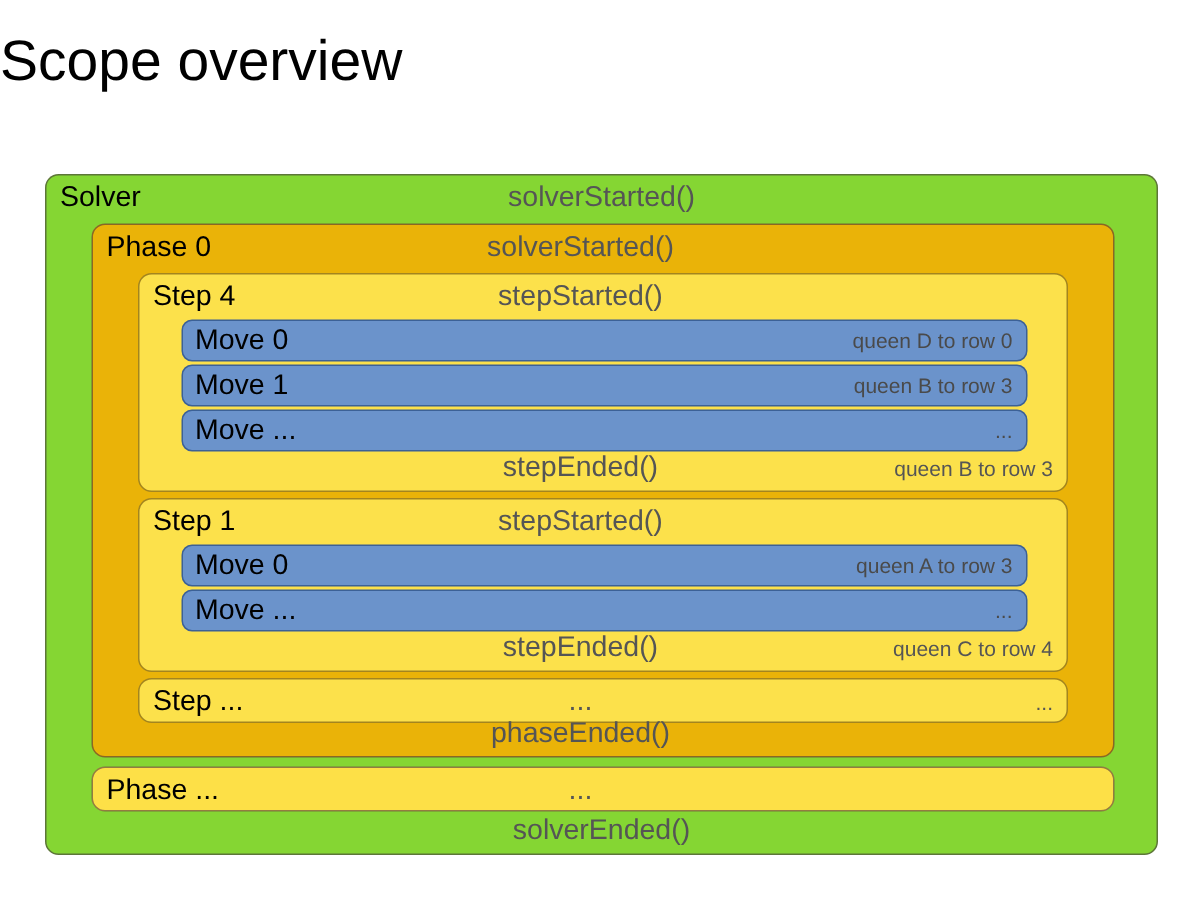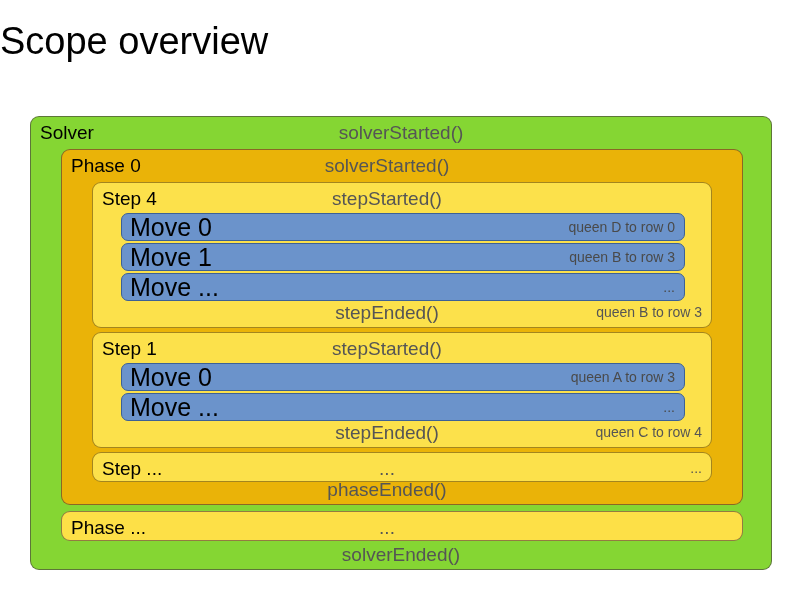--- a/index.html
+++ b/index.html
@@ -146,21 +146,21 @@
     margin-bottom: 2px;
     background: #6b93cb;
     border: 1px solid #3c6196;
     border-radius: 7px;
   }
   .move-row .label {
     position: absolute;
     left: 8px;
     top: 50%;
     transform: translateY(-50%);
-    font-size: 25px;
+    font-size: 19px;
     color: #000000;
     white-space: nowrap;
     line-height: 1;
     text-align: right;
   }
   .move-row .value {
     position: absolute;
     right: 9px;
     top: 50%;
     transform: translateY(-50%);

